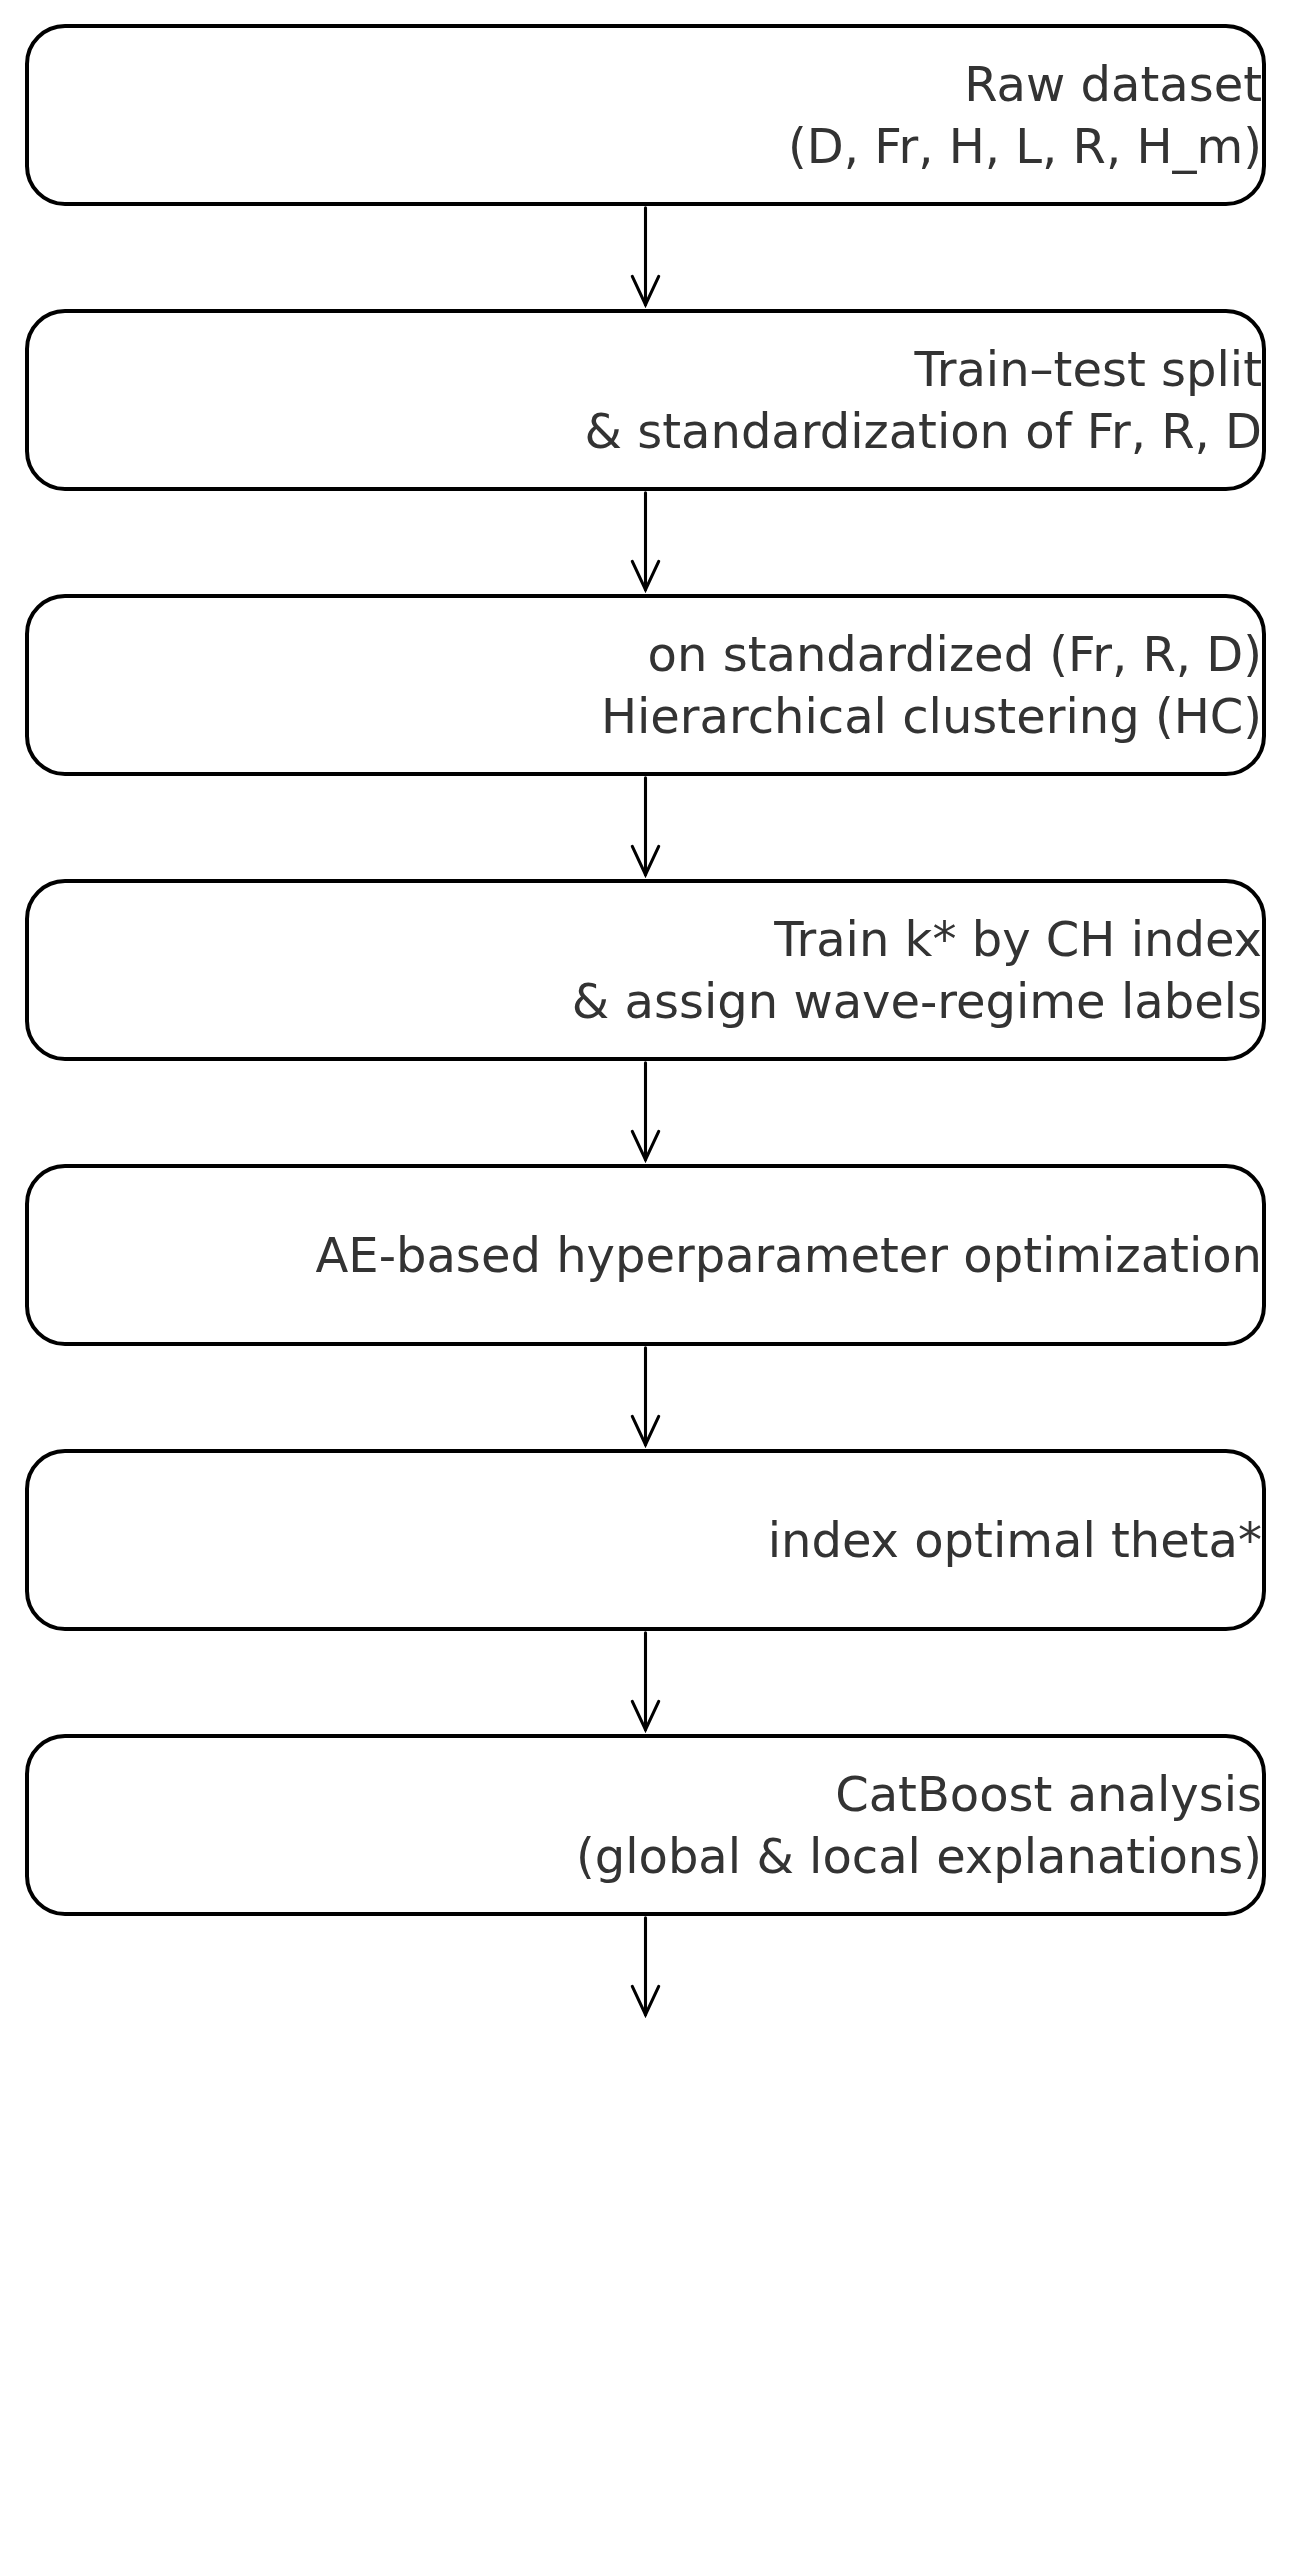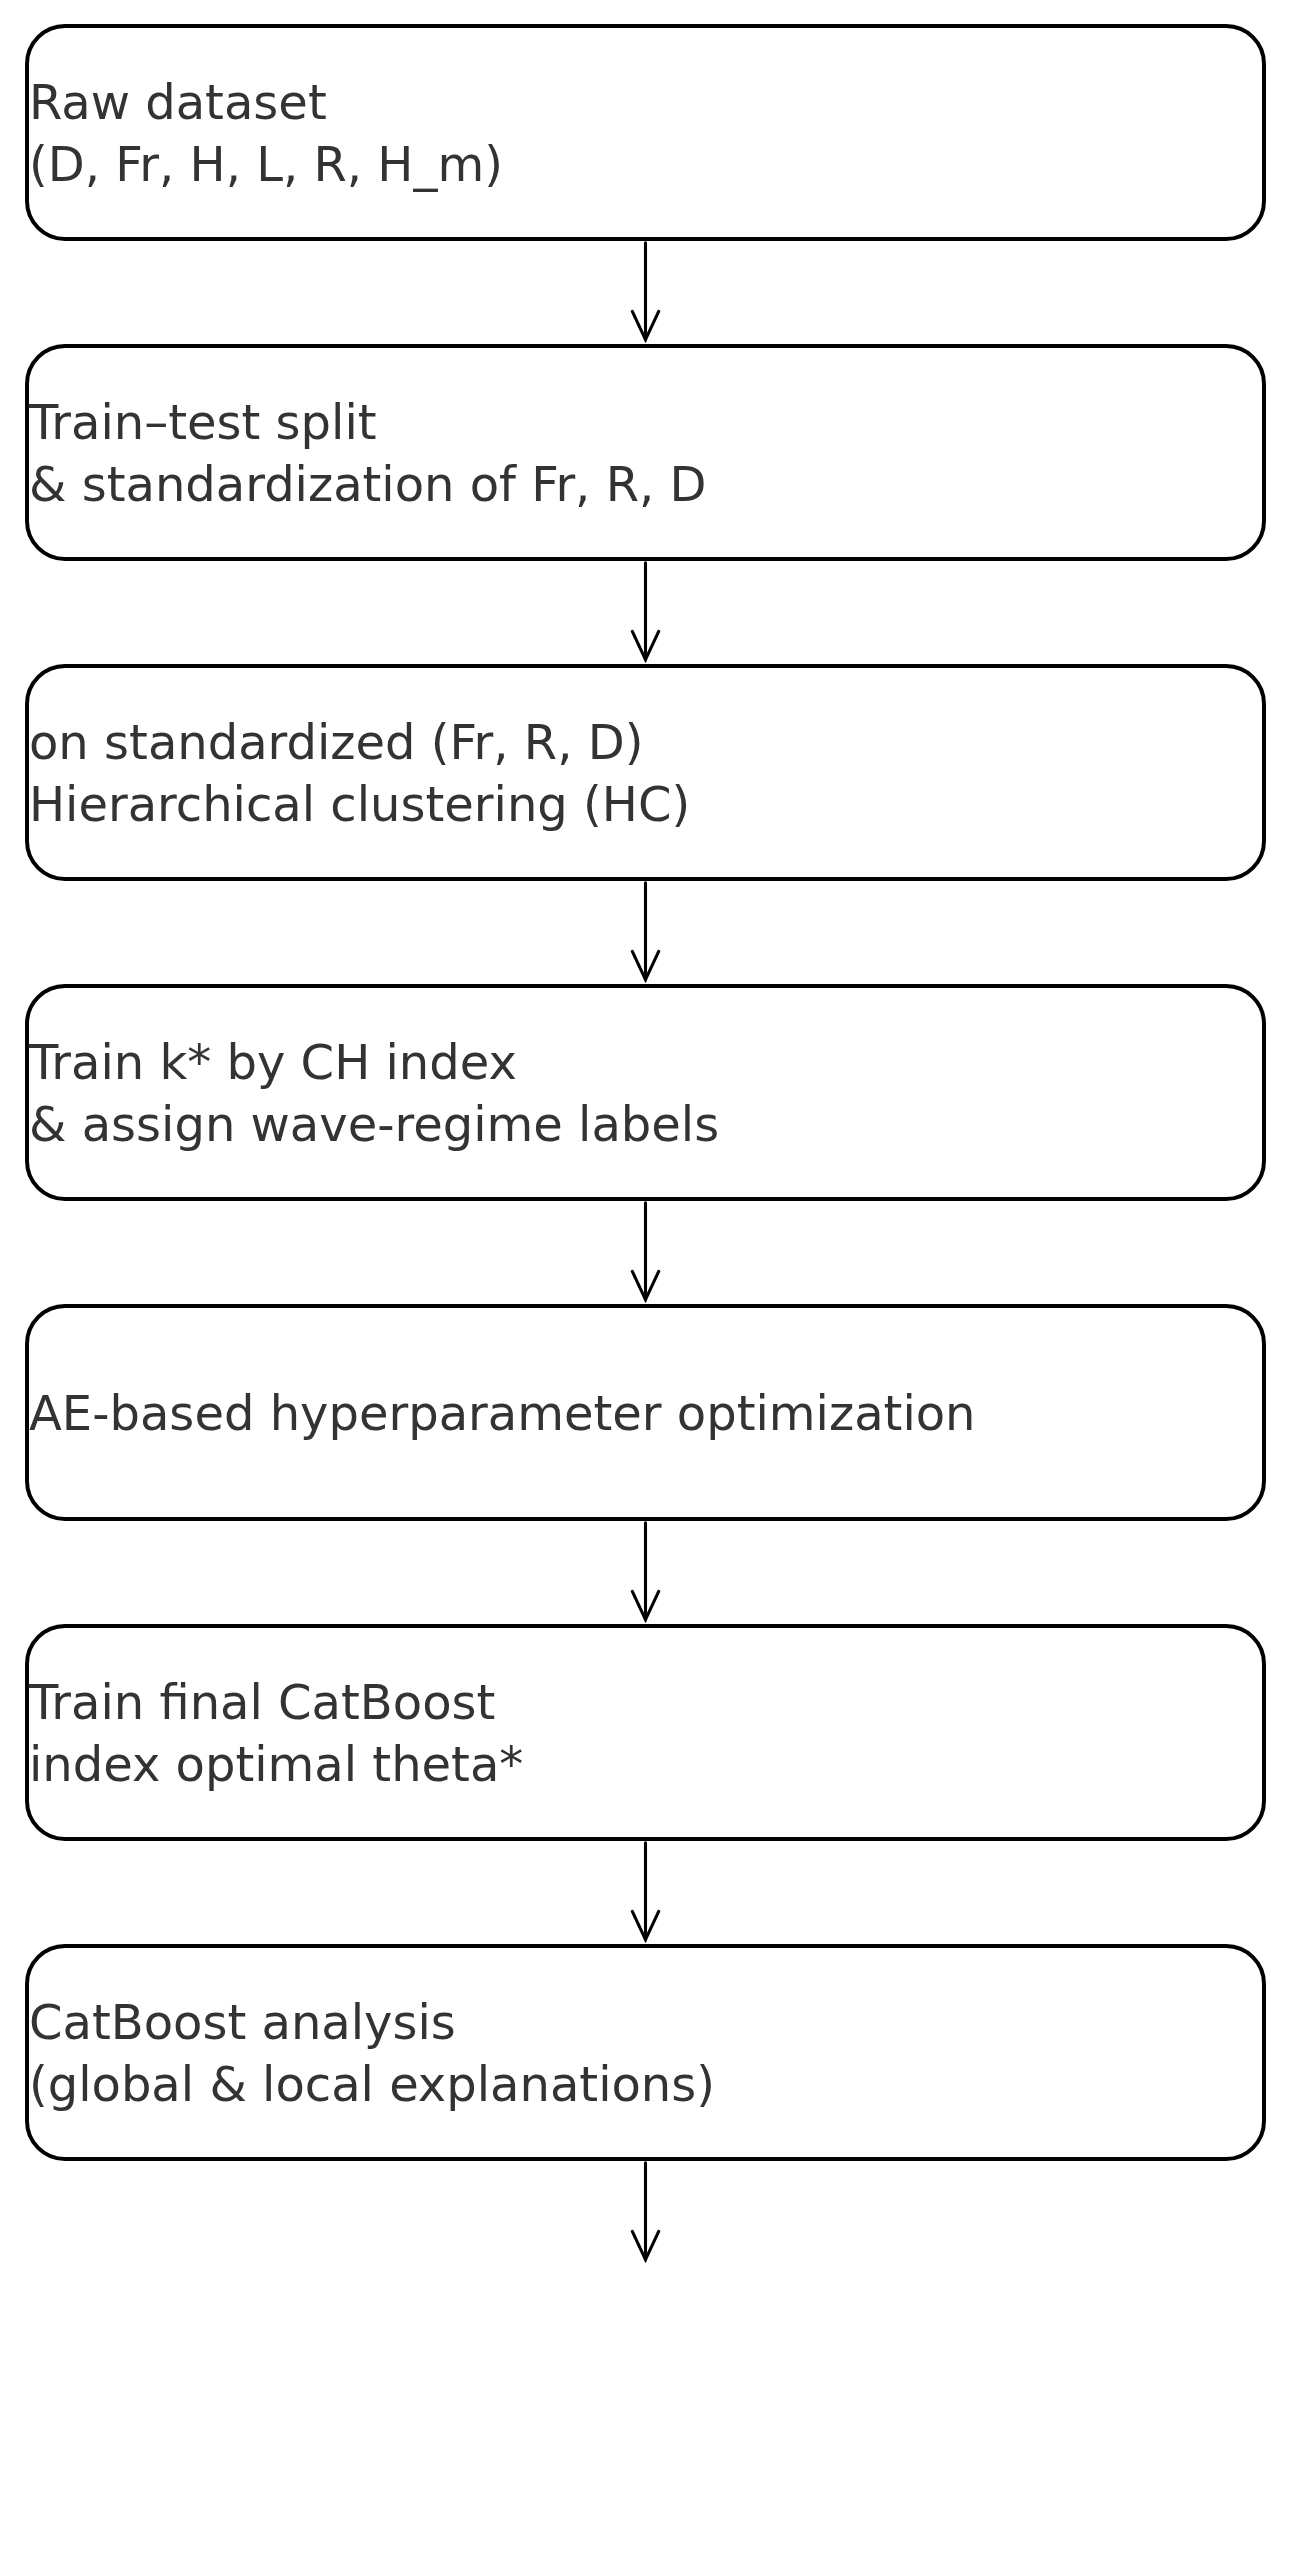--- a/index.html
+++ b/index.html
@@ -18,28 +18,28 @@
     width: 1291px;
     height: 2576px;
     padding-top: 24px;
     display: flex;
     flex-direction: column;
     align-items: center;
   }
   .box {
     box-sizing: border-box;
     width: 1241px;
-    height: 217px;
+    height: 182px;
     background: var(--box-bg, #ffffff);
     border: 4.4px solid var(--border-color, #000000);
     border-radius: 40px;
     display: flex;
     flex-direction: column;
     justify-content: center;
-    align-items: flex-start;
+    align-items: flex-end;
     flex: 0 0 auto;
   }
   .line {
     font-size: 48px;
     line-height: 62px;
     color: var(--text-color, #333333);
     text-align: center;
     white-space: nowrap;
   }
   .arrow-wrap {
@@ -112,21 +112,20 @@
     <div class="line">AE-based hyperparameter optimization</div>
   </div>
   <div class="arrow-wrap">
     <svg width="39" height="103" viewBox="0 0 44 117">
       <line class="arrow-stroke" x1="22" y1="2" x2="22" y2="112"></line>
       <polyline class="arrow-stroke" points="7,80 22,112 37,80"></polyline>
     </svg>
   </div>
 
   <div class="box">
-    <div class="line">Train final CatBoost</div>
     <div class="line">index optimal theta*</div>
   </div>
   <div class="arrow-wrap">
     <svg width="39" height="103" viewBox="0 0 44 117">
       <line class="arrow-stroke" x1="22" y1="2" x2="22" y2="112"></line>
       <polyline class="arrow-stroke" points="7,80 22,112 37,80"></polyline>
     </svg>
   </div>
 
   <div class="box">

